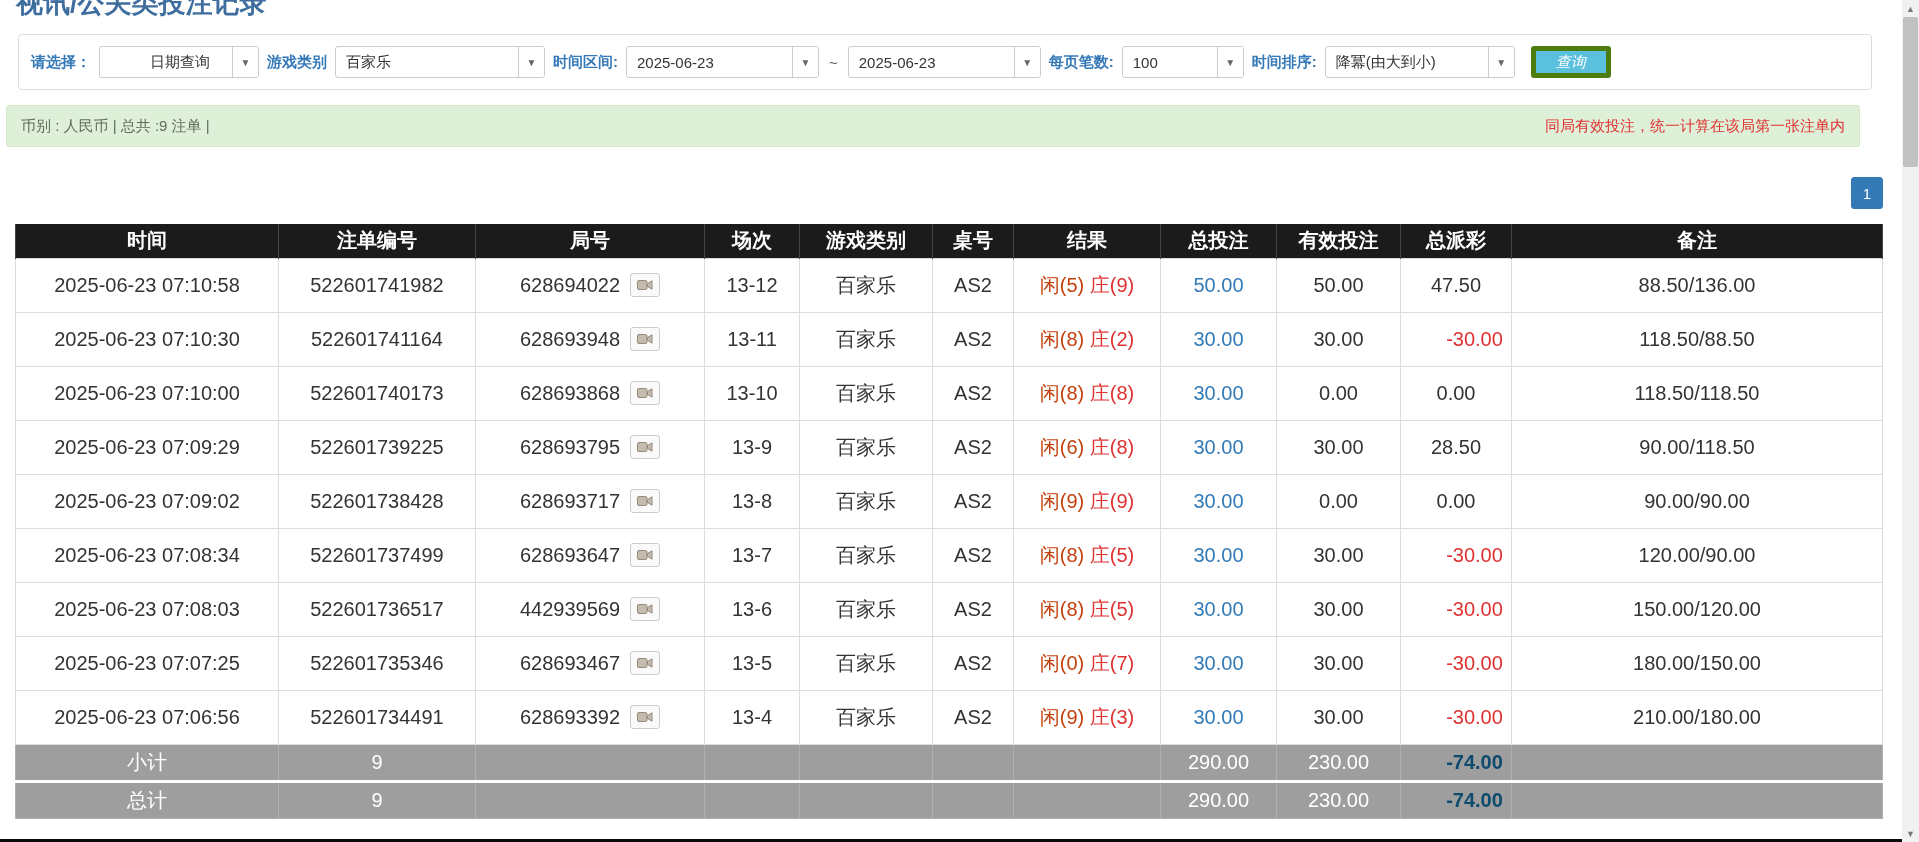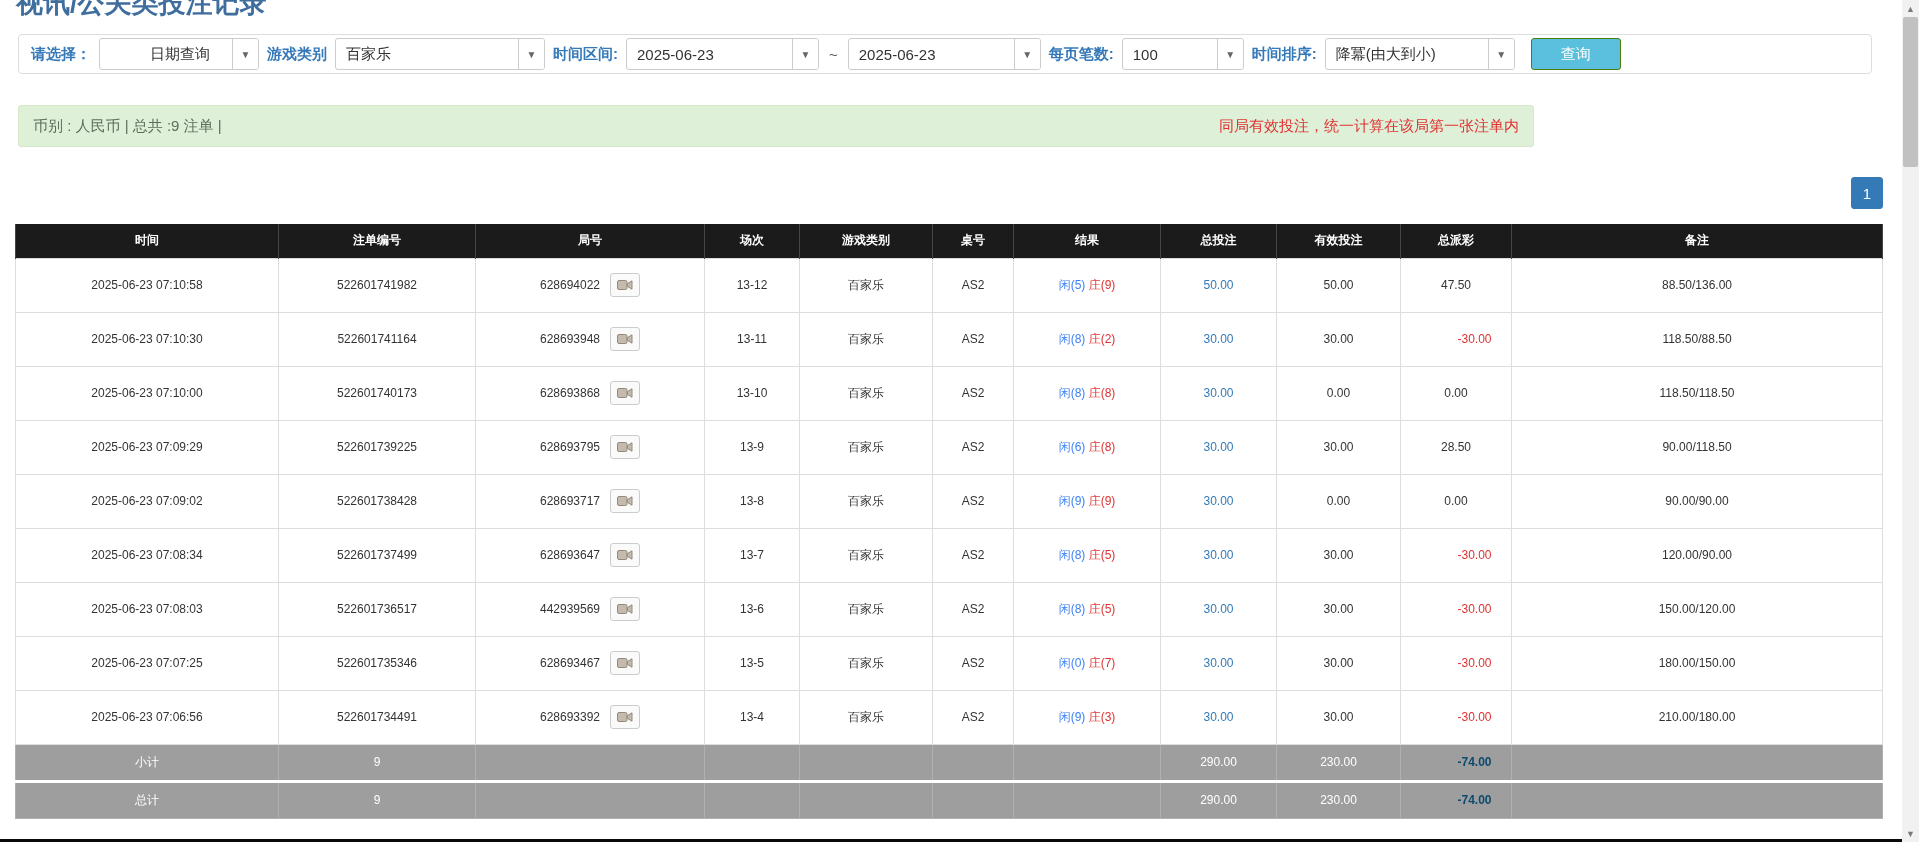--- a/index.html
+++ b/index.html
@@ -10,21 +10,21 @@
   }
   .page { position:absolute; inset:0 17px 0 0; }
 
   .page-title {
     position:absolute; top:-15px; left:16px;
     font-size:27px; font-weight:bold; color:#3f6e9e; white-space:nowrap;
   }
 
   
   .filter-bar {
-    position:absolute; top:34px; left:18px; width:1854px; height:40px;
+    position:absolute; top:34px; left:18px; width:1854px; height:56px;
     border:1px solid #ddd; border-radius:4px; background:#fff;
     display:flex; align-items:center; padding:0 12px; gap:8px;
   }
   .flabel { color:#3579b8; font-weight:bold; white-space:nowrap; }
   .control {
     height:32px; border:1px solid #ccc; border-radius:3px; background:#fff;
     display:flex; align-items:center; cursor:pointer; overflow:hidden;
   }
   .control .val { padding:0 10px; flex:1; white-space:nowrap; color:#333; }
   .control .caret-box {
@@ -32,62 +32,62 @@
     display:flex; align-items:center; justify-content:center;
     color:#666; font-size:10px; background:#fff;
   }
   .w-select1 { width:160px;padding-left:40px; }
   .w-select2 { width:210px; }
   .w-date    { width:193px; }
   .w-size    { width:122px; }
   .w-sort    { width:190px; }
   .tilde { color:#555; padding:0 2px; }
   .search-btn {
-    height:32px; min-width:46px; padding:0 29px; margin-left:8px;
-    background:#5bc0de; border:1px solid #4d7c0f; border-radius:3px;
-    color:#fff; font-size:15px; cursor:pointer;
+    height:32px; min-width:46px; padding:0 20px; margin-left:8px;
+    background:#5bc0de; border:5px solid #4d7c0f; border-radius:3px;
+    color:#fff; font-size:15px; cursor:pointer;font-style:italic;
   }
 
   
   .summary-bar {
-    position:absolute; top:105px; left:18px; width:1516px; height:42px;
+    position:absolute; top:105px; left:6px; width:1854px; height:42px;
     background:#dff0d8; border:1px solid #d6e9c6; border-radius:3px;
     display:flex; align-items:center; justify-content:space-between; padding:8px 14px;
   }
   .summary-left  { color:#5e6e5e; }
   .summary-right { color:#e03131; }
 
   
   .pagination-btn {
     position:absolute; top:177px; left:1851px; width:32px; height:32px;
     background:#337ab7; border:1px solid #337ab7; border-radius:3px;
     color:#fff; display:flex; align-items:center; justify-content:center;
     font-size:15px; cursor:pointer;
   }
 
   
   table.records {
     position:absolute; top:224px; left:15px; width:1868px;
-    border-collapse:collapse; table-layout:fixed; font-size:12px;
+    border-collapse:collapse; table-layout:fixed; font-size:20px;
   }
   table.records th {
     background:#1b1b1b; color:#fff; font-weight:bold; height:34px;
     border-right:1px solid #454545; border-left:1px solid #454545;
   }
   table.records td {
     height:54px; text-align:center; background:#fff;
     border:1px solid #ddd; color:#333;
   }
   .round-wrap { display:inline-flex; align-items:center; gap:10px; }
   .video-btn {
     display:inline-flex; align-items:center; justify-content:center;
     width:30px; height:24px; border:1px solid #ccc; border-radius:3px;
     background:#fafafa; cursor:pointer;
   }
-  .player { color:#3b82f6; }
+  .player { color:#c2410c; }
   .banker { color:#e03131; }
   .link-blue { color:#337ab7; cursor:pointer; }
   .neg { color:#e03131;margin-left:37px; }
 
   tr.sum-row td {
     background:#9e9e9e; color:#fff; height:37px;
     border:1px solid #b0b0b0; border-bottom:3px solid #fff;
   }
   tr.sum-row.last td { border-bottom:1px solid #b0b0b0; }
   tr.sum-row td .neg { color:#0c4a6e; font-weight:bold; }

